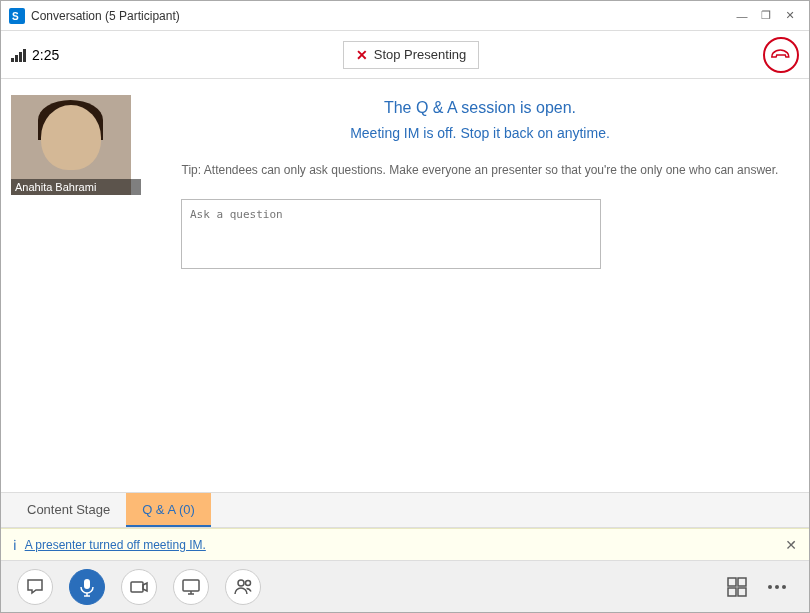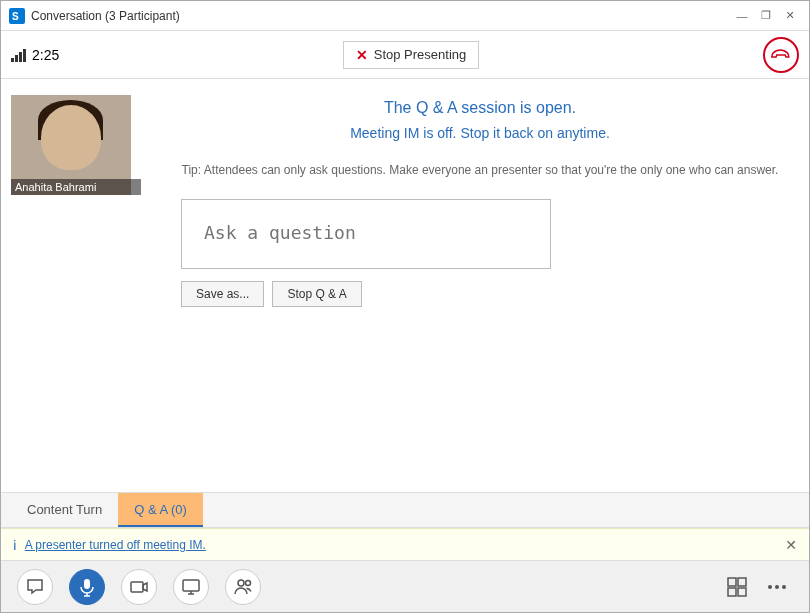--- a/index.html
+++ b/index.html
@@ -28,21 +28,21 @@
     
     .left-panel { width: 150px; flex-shrink: 0; padding: 10px; }
     .avatar-card { position: relative; margin-top: 6px; }
     .avatar-name { background: rgba(0,0,0,0.5); color: #fff; font-size: 11px; padding: 2px 4px; position: absolute; bottom: 0; left: 0; right: 0; text-align: left; }
 
     
     .main-panel { flex: 1; display: flex; flex-direction: column; padding: 20px 30px; }
     .qa-title { color: #2a6ebb; font-size: 16px; text-align: center; margin-bottom: 8px; }
     .im-off-msg { color: #2a6ebb; font-size: 14px; text-align: center; margin-bottom: 20px; }
     .tip-text { color: #666; font-size: 12px; text-align: center; margin-bottom: 20px; line-height: 1.5; }
-    .question-input { width: 370px; height: 70px; border: 1px solid #bbb; padding: 22px; font-size: 18px; color: #999; resize: none; outline: none; display: block; }
+    .question-input { width: 420px; height: 70px; border: 1px solid #bbb; padding: 8px; font-size: 11px; color: #999; resize: none; outline: none; display: block; }
     .action-btns { display: flex; gap: 8px; margin-top: 12px; }
     .btn { border: 1px solid #bbb; background: #f5f5f5; padding: 5px 14px; cursor: pointer; font-size: 12px; color: #333; }
 
     
     .tabs { display: flex; border-top: 1px solid #ddd; border-bottom: 1px solid #ddd; height: 36px; flex-shrink: 0; background: #f5f5f5; padding-left: 10px; }
     .tab { display: flex; align-items: center; padding: 0 16px; height: 100%; cursor: pointer; font-size: 13px; color: #555; border: none; background: none; border-bottom: 2px solid transparent; }
     .tab.active { color: #2a6ebb; border-bottom: 2px solid #2a6ebb; background: #fdba74; font-weight: 500; }
 
     
     .info-bar { background: #fffff0; border-top: 1px solid #e8e8c0; padding: 6px 12px; display: flex; align-items: center; gap: 8px; flex-shrink: 0; }
@@ -66,21 +66,21 @@
 </head>
 <body>
 
 <div class="window">
 
   <div class="title-bar">
     <svg width="16" height="16" viewBox="0 0 16 16" style="margin-right:6px;flex-shrink:0;">
       <rect width="16" height="16" rx="2" fill="#0078d4"></rect>
       <text x="3" y="12" font-size="10" fill="white" font-weight="bold">S</text>
     </svg>
-    <span class="title-bar-title">Conversation (3 Participant)</span>
+    <span class="title-bar-title">Conversation (5 Participant)</span>
     <div class="title-bar-controls">
       <button class="title-bar-btn">—</button>
       <button class="title-bar-btn">❐</button>
       <button class="title-bar-btn">✕</button>
     </div>
   </div>
 
   <div class="toolbar">
     <div class="signal-time">
       <div class="signal-bars">
@@ -112,30 +112,26 @@
         </div>
         <div class="avatar-name">Anahita Bahrami</div>
       </div>
     </div>
 
     <div class="main-panel">
       <div class="qa-title">The Q &amp; A session is open.</div>
       <div class="im-off-msg">Meeting IM is off. Stop it back on anytime.</div>
       <div class="tip-text">Tip: Attendees can only ask questions. Make everyone an presenter so that you're the only one who can answer.</div>
       <textarea class="question-input" placeholder="Ask a question" style=""></textarea>
-      <div class="action-btns">
-        <button class="btn">Save as...</button>
-        <button class="btn">Stop Q &amp; A</button>
-      </div>
     </div>
   </div>
 
   <div class="tabs">
     <button class="tab">
-      <span>Content Turn</span>
+      <span>Content Stage</span>
     </button>
     <button class="tab active">
       <span>Q &amp; A (0)</span>
     </button>
   </div>
 
   <div class="info-bar">
     <span class="info-icon">ℹ</span>
     <span class="info-text">A presenter turned off meeting IM.</span>
     <button class="info-close">✕</button>

